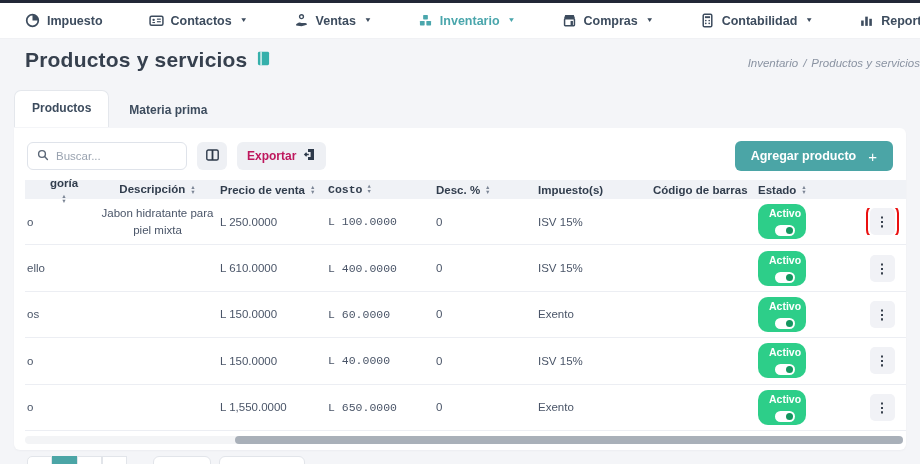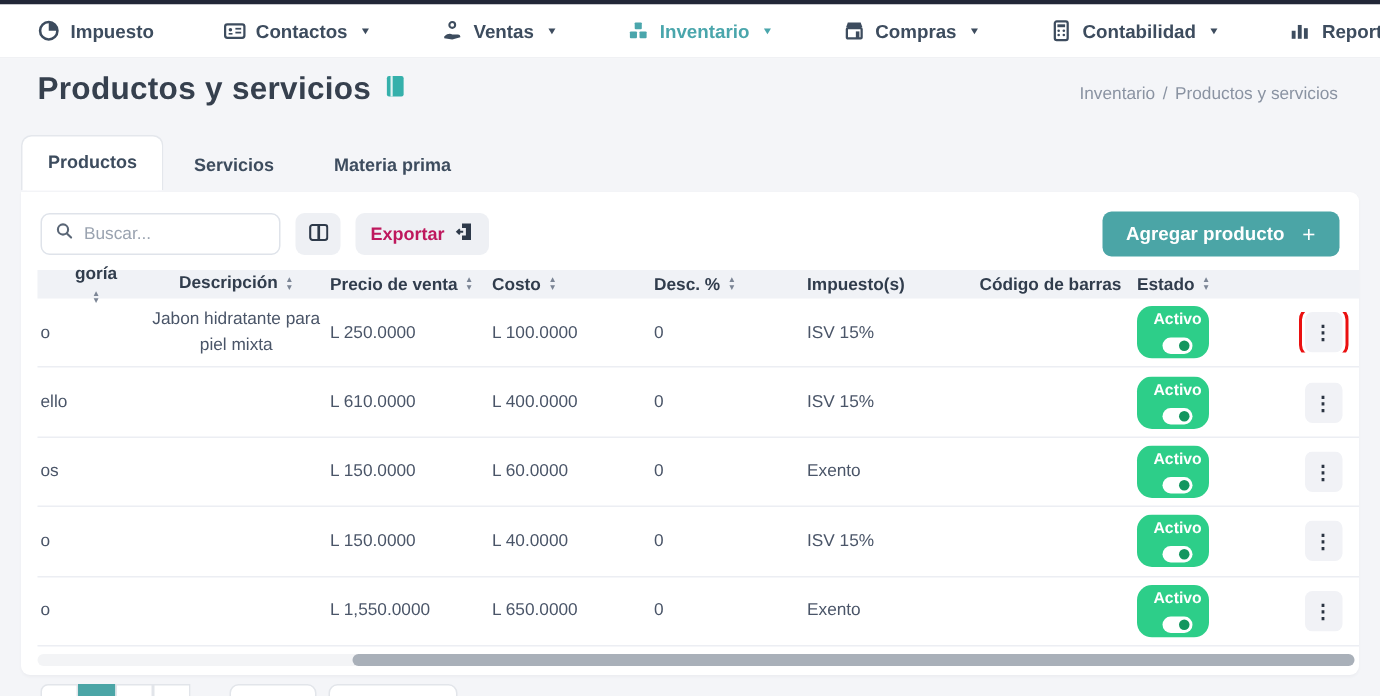--- a/index.html
+++ b/index.html
@@ -14,21 +14,21 @@
   .navbar { position:absolute; left:0; top:3px; width:920px; height:36px; background:#ffffff;
             display:flex; align-items:center; padding-left:25px; gap:46px; border-bottom:1px solid #f0f1f4; }
   .nav-item { display:flex; align-items:center; gap:7px; font-size:12.5px; font-weight:600; color:#3d4c5e; cursor:pointer; white-space:nowrap; }
   .nav-item.active { color:#4aa6ac; }
   .nav-item svg { display:block; }
   .chev { font-size:8px; color:inherit; margin-left:1px; transform:scaleY(0.8); }
 
   
   .page-head { position:absolute; left:25px; top:48px; display:flex; align-items:center; gap:8px; }
   .page-title { font-size:21px; font-weight:700; color:#36404e; letter-spacing:0.2px; }
-  .breadcrumb { position:absolute; right:28px; top:57px; font-size:11.5px; color:#8a93a2; }
+  .breadcrumb { position:absolute; right:0; top:57px; font-size:11.5px; color:#8a93a2;font-style:italic; }
   .breadcrumb .sep { margin:0 5px; }
 
   
   .tabs { position:absolute; left:14px; top:90px; display:flex; align-items:flex-end; }
   .tab { font-size:12px; font-weight:600; color:#3d4c5e; padding:10px 20px; cursor:pointer; }
   .tab.active { background:#ffffff; border:1px solid #e4e7ec; border-bottom:none; border-radius:7px 7px 0 0; padding:10px 17px 12px 17px; }
 
   
   .card { position:absolute; left:14px; top:128px; width:892px; height:322px; background:#ffffff;
           border-radius:0 6px 6px 6px; box-shadow:0 1px 2px rgba(40,50,70,0.04); }
@@ -50,21 +50,21 @@
   .table-wrap { position:absolute; left:11px; top:52px; right:0; }
   .trow { display:grid; grid-template-columns:76px 113px 104px 110px 90px 130px 100px 110px 48px; align-items:center; }
   .thead { background:#f0f2f6; height:19px; font-size:11.5px; font-weight:700; color:#313d4d; }
   .th { display:flex; align-items:center; gap:5px; overflow:hidden; white-space:nowrap; }
   .sort { display:inline-flex; flex-direction:column; line-height:4px; font-size:5.5px; color:#7b8595; gap:1px; }
   .tbody .trow { height:46.4px; border-bottom:1px solid #eceef3; font-size:11.5px; color:#4a5568; }
   .td { overflow:hidden; }
   .c-cat  { padding-left:2px;flex-direction:column; }
   .c-desc { text-align:center; line-height:1.45; }
   .c-price{ padding-left:6px;align-items:center; }
-  .c-cost { padding-left:10px; }
+  .c-cost { padding-left:10px;font-family:Liberation Mono, monospace; }
   .c-disc { padding-left:8px; }
   .c-tax  { padding-left:20px; }
   .c-code { padding-left:5px; }
   .c-state{ padding-left:10px; }
   .c-act  { display:flex; justify-content:center; position:relative; }
 
   .pill { display:inline-flex; align-items:center; gap:6px; background:#2dce89; border-radius:10px;
           padding:3px 5px 3px 11px; cursor:pointer;flex-direction:column; }
   .pill .lbl { color:#ffffff; font-size:10.5px; font-weight:700; }
   .switch { width:20px; height:11px; background:#ffffff; border-radius:6px; position:relative; }
@@ -184,21 +184,20 @@
           <rect x="4.4" y="1.4" width="1.2" height="11.2" fill="#ffffff" opacity="0.85"></rect>
         </svg>
     </span>
   </div>
   <div class="breadcrumb">
     <span>Inventario</span><span class="sep">/</span><span>Productos y servicios</span>
   </div>
 
   <div class="tabs">
     <div class="tab active">Productos</div>
-    <div class="tab">Servicios</div>
     <div class="tab">Materia prima</div>
   </div>
 
   <div class="card">
 
     <div class="toolbar">
       <div class="search-box">
         <span style="color:#5a6676;">
           <svg width="12" height="12" viewBox="0 0 12 12">
               <circle cx="5" cy="5" r="3.4" fill="none" stroke="currentColor" stroke-width="1.4"></circle>

